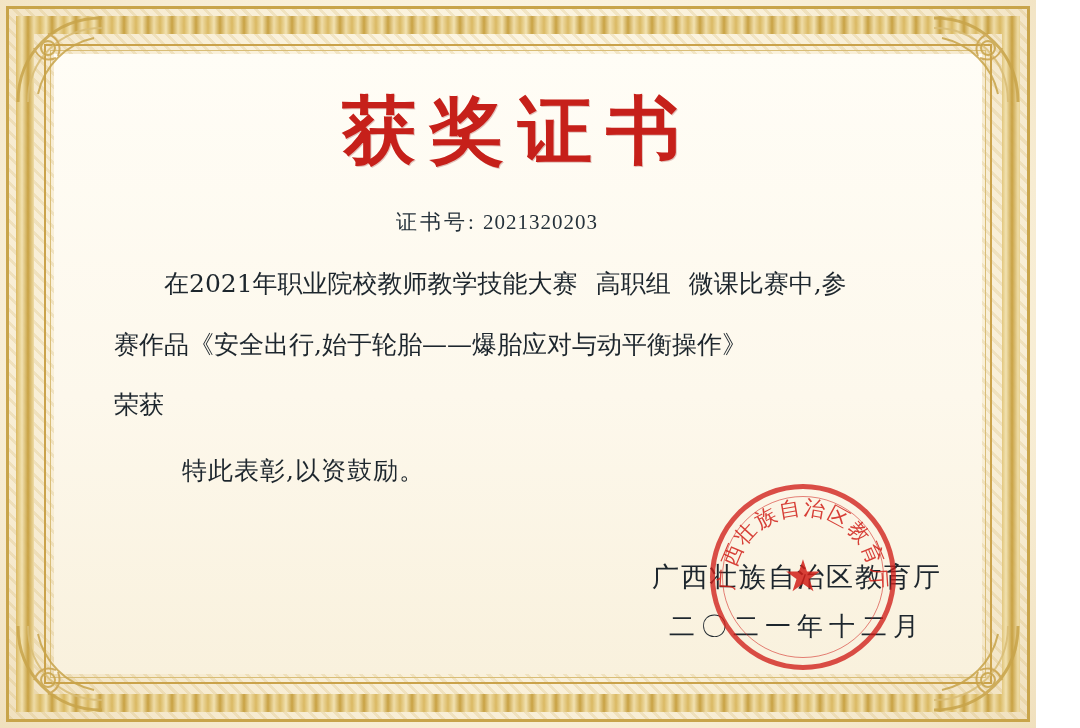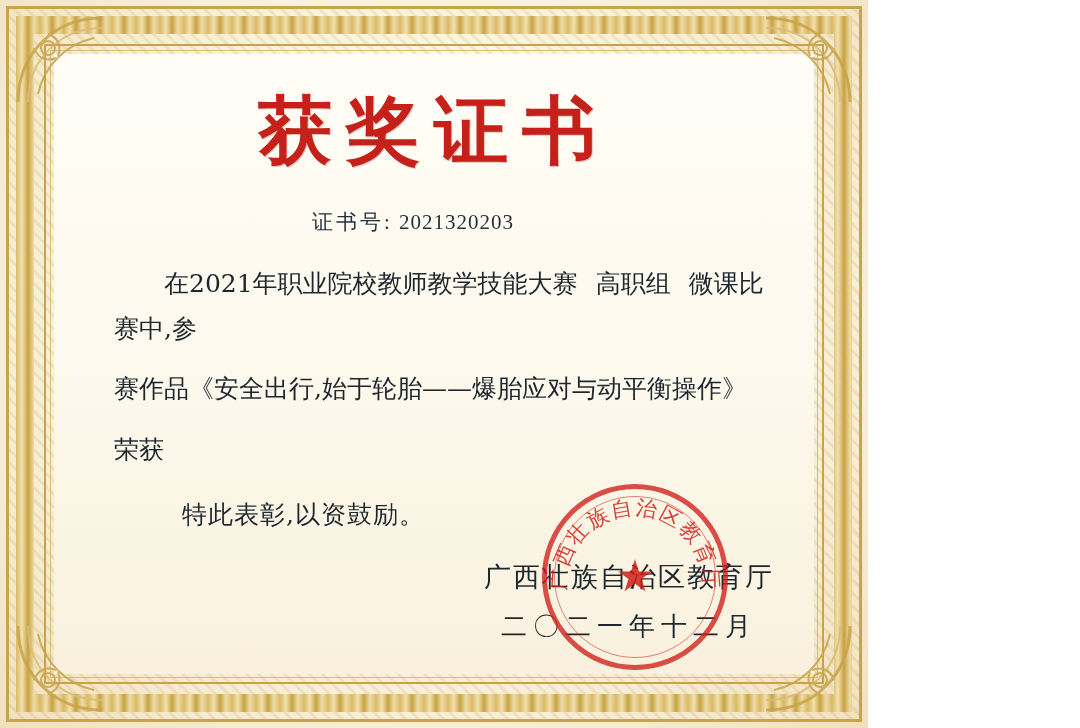--- a/index.html
+++ b/index.html
@@ -9,21 +9,21 @@
   }
   body {
     width: 1080px;
     height: 728px;
     overflow: hidden;
     font-family: "Liberation Serif", serif;
   }
 
   #certificate {
     position: relative;
-    width: 868px;
+    width: 1036px;
     height: 728px;
     background:
       radial-gradient(ellipse at 50% 45%, #fffdf5 0%, #fdf7e6 45%, #f7ecd2 75%, #f0e0bd 100%);
     box-sizing: border-box;
     overflow: hidden;
   }
 
   
   .border-outer {
     position: absolute;

